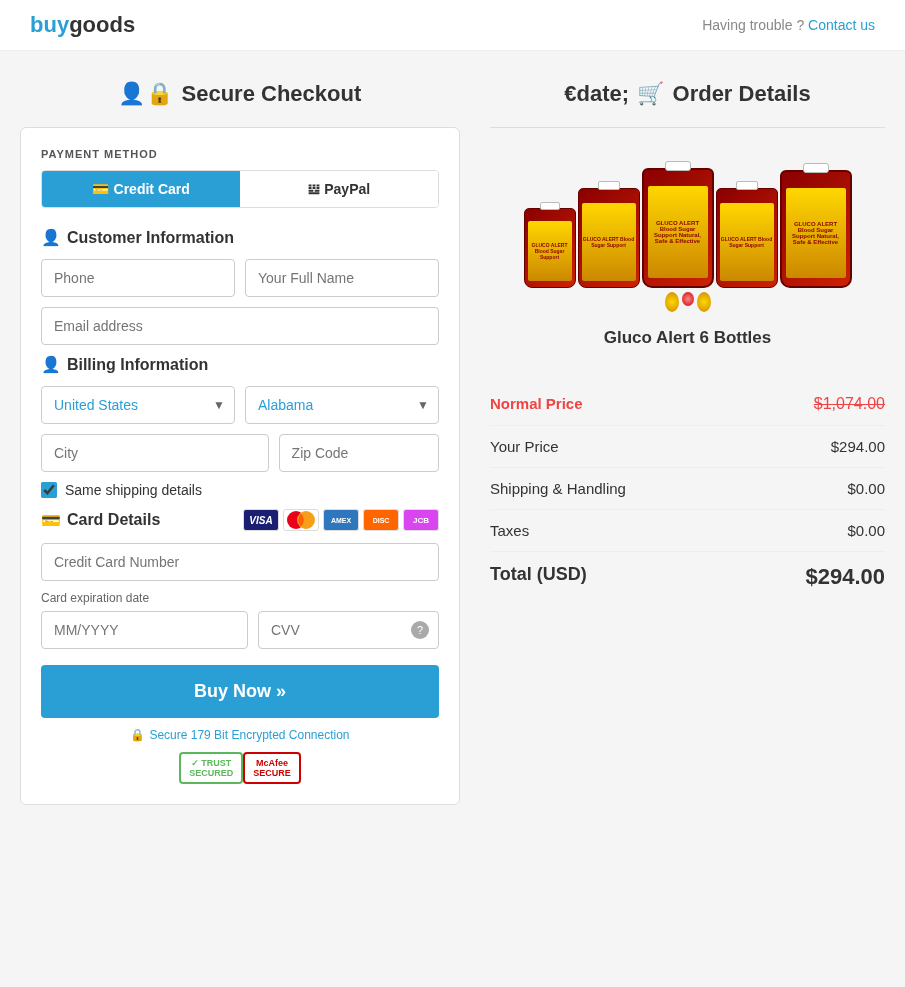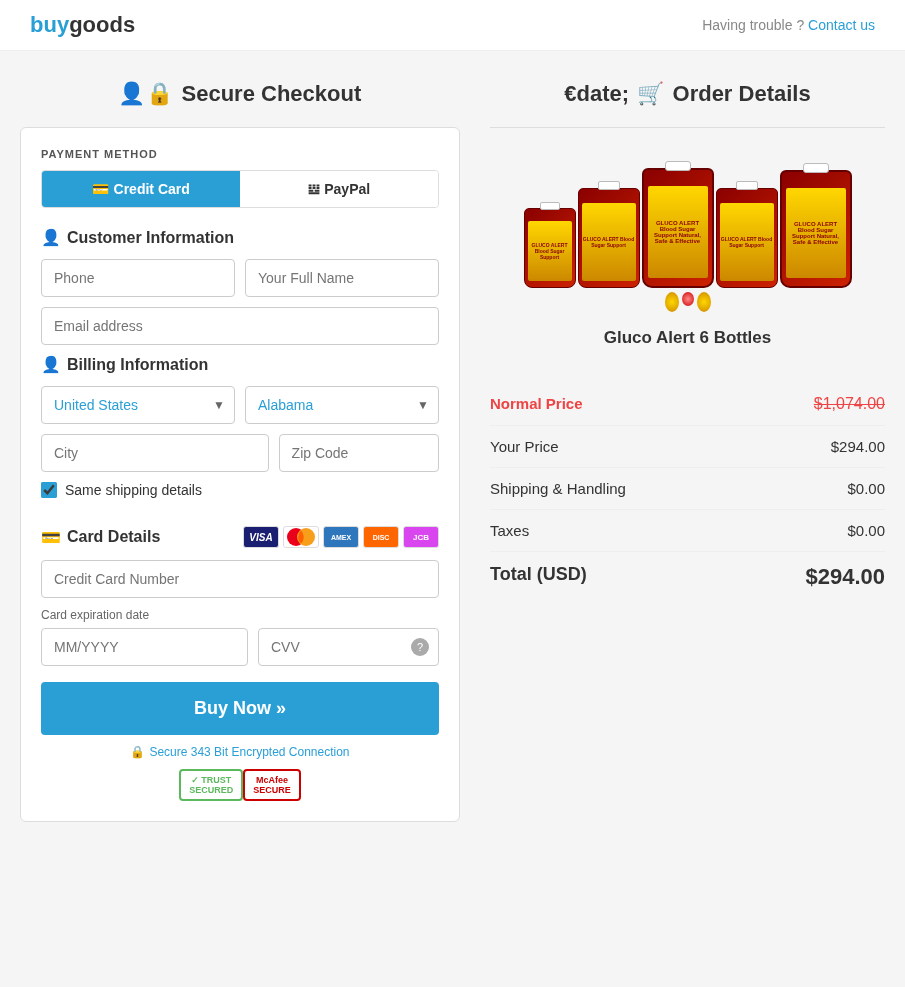--- a/index.html
+++ b/index.html
@@ -64,21 +64,21 @@
       width: 100%; padding: 10px 12px; border: 1px solid #ccc; border-radius: 4px;
       font-size: 14px; color: #2a9fd6; background: #fff; appearance: none;
       cursor: pointer;
     }
     .select-arrow {
       position: absolute; right: 10px; top: 50%; transform: translateY(-50%);
       pointer-events: none; color: #666; font-size: 12px;
     }
 
     .checkbox-row {
-      display: flex; align-items: center; gap: 8px; margin-bottom: 28px;
+      display: flex; align-items: center; gap: 8px; margin-bottom: 11px;
     }
     .checkbox-row input[type="checkbox"] {
       width: 16px; height: 16px; accent-color: #2a9fd6; cursor: pointer;
     }
 
     .card-details-header {
       display: flex; justify-content: space-between; align-items: center;
       margin-bottom: 12px;
     }
     .card-icons { display: flex; gap: 4px; }
@@ -267,21 +267,21 @@
         <div class="cvv-wrapper">
           <input class="form-input" type="text" style="padding-right: 32px;" placeholder="CVV">
           <div class="cvv-help">?</div>
         </div>
       </div>
 
       <button class="buy-btn">Buy Now »</button>
 
       <div class="secure-text">
         <span>🔒</span>
-        <span>Secure 343 Bit Encrypted Connection</span>
+        <span>Secure 179 Bit Encrypted Connection</span>
       </div>
 
       <div class="trust-badges">
         <div class="trust-badge">
           <div>✓ TRUST</div>
           <div>SECURED</div>
         </div>
         <div class="trust-badge mcafee">
           <div>McAfee</div>
           <div>SECURE</div>

